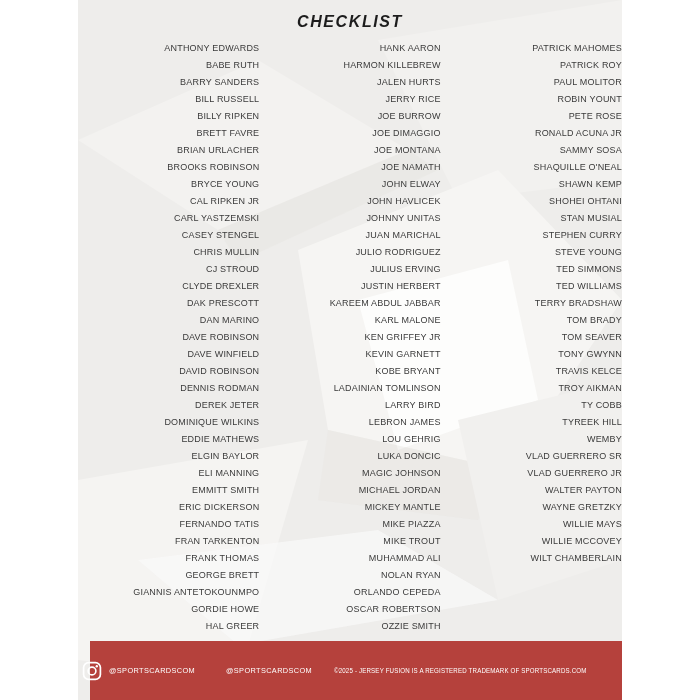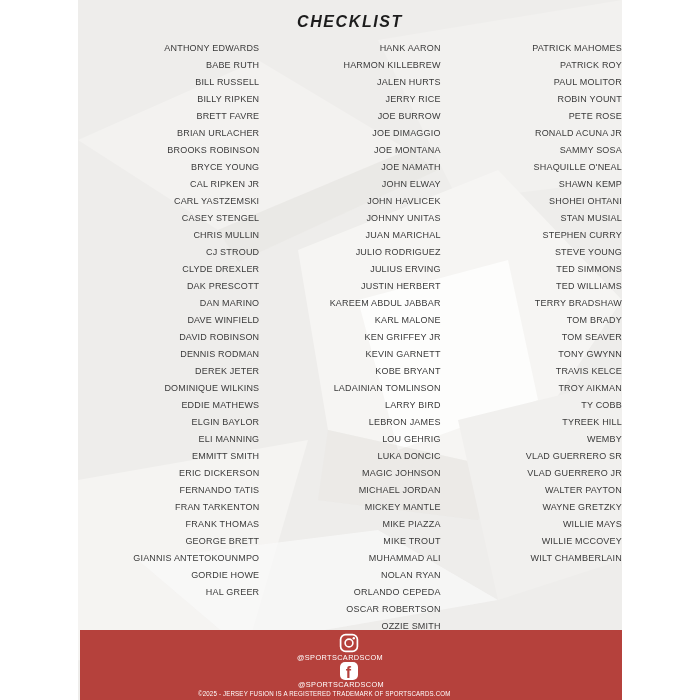--- a/index.html
+++ b/index.html
@@ -19,23 +19,23 @@
     font-size:16px; font-weight:bold; font-style:italic;
     letter-spacing:1.6px; color:#1d1d1d; z-index:2;
   }
   .columns { position:relative; display:flex; margin-top:9px; z-index:2; }
   .col { flex:1; text-align:right; }
   .col .name {
     font-size:9px; line-height:17px; color:#3a3a3a;
     letter-spacing:0.2px; white-space:nowrap; font-weight:500;
   }
   .footer {
-    position:absolute; left:2px; bottom:0; width:100%; height:70px;
+    position:absolute; left:12px; bottom:0; width:100%; height:59px;
     background:#b5413c; display:flex; align-items:center;
-    justify-content:center; z-index:3;flex-direction:column;
+    justify-content:center; z-index:3;
   }
   .ig { display:flex; align-items:center; margin-right:7px; }
   .handle {
     color:#ffffff; font-size:8px; letter-spacing:0.4px;
     transform:scaleX(0.92); transform-origin:left center; white-space:nowrap;
   }
   .handle.ig-h { margin-right:16px; }
   .handle.fb-h { margin-right:14px; }
   .fb {
     width:18px; height:18px; background:#ffffff; border-radius:5px;
@@ -68,34 +68,36 @@
       <polygon points="380,420 544,380 544,560 420,600" fill="#f1f0ee"></polygon>
       <polygon points="60,560 300,530 420,600 160,645" fill="#fafaf9" opacity="0.7"></polygon>
     </svg>
 
     <div class="title">CHECKLIST</div>
 
     <div class="columns">
       <div class="col">
           <div class="name">ANTHONY EDWARDS</div>
           <div class="name">BABE RUTH</div>
+          <div class="name">BARRY SANDERS</div>
           <div class="name">BILL RUSSELL</div>
           <div class="name">BILLY RIPKEN</div>
           <div class="name">BRETT FAVRE</div>
           <div class="name">BRIAN URLACHER</div>
           <div class="name">BROOKS ROBINSON</div>
           <div class="name">BRYCE YOUNG</div>
           <div class="name">CAL RIPKEN JR</div>
           <div class="name">CARL YASTZEMSKI</div>
           <div class="name">CASEY STENGEL</div>
           <div class="name">CHRIS MULLIN</div>
           <div class="name">CJ STROUD</div>
           <div class="name">CLYDE DREXLER</div>
           <div class="name">DAK PRESCOTT</div>
           <div class="name">DAN MARINO</div>
+          <div class="name">DAVE ROBINSON</div>
           <div class="name">DAVE WINFIELD</div>
           <div class="name">DAVID ROBINSON</div>
           <div class="name">DENNIS RODMAN</div>
           <div class="name">DEREK JETER</div>
           <div class="name">DOMINIQUE WILKINS</div>
           <div class="name">EDDIE MATHEWS</div>
           <div class="name">ELGIN BAYLOR</div>
           <div class="name">ELI MANNING</div>
           <div class="name">EMMITT SMITH</div>
           <div class="name">ERIC DICKERSON</div>

